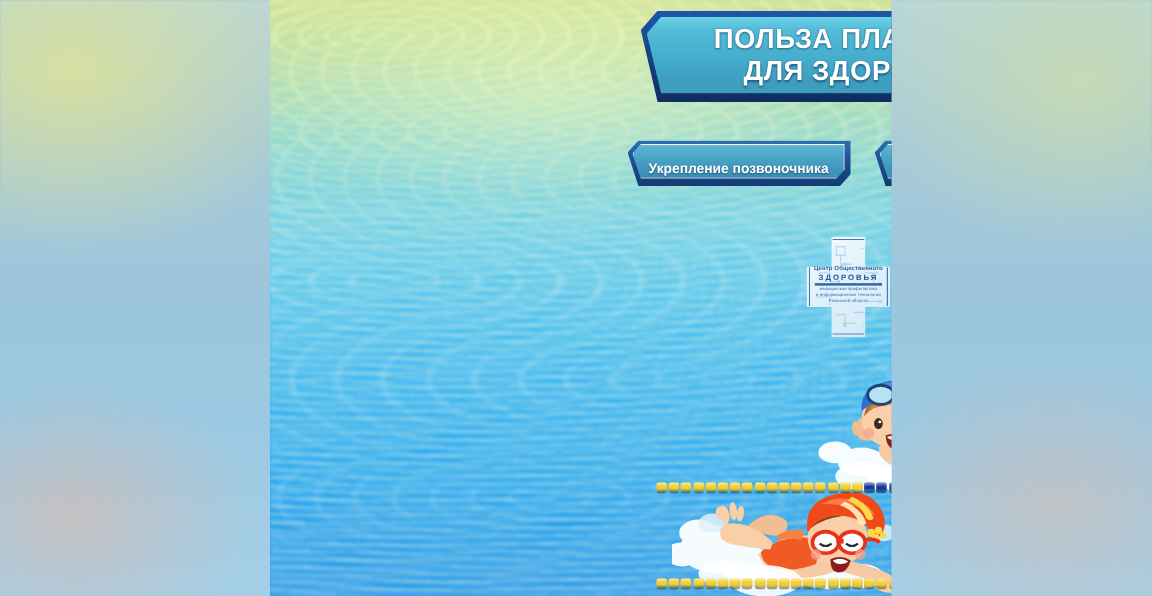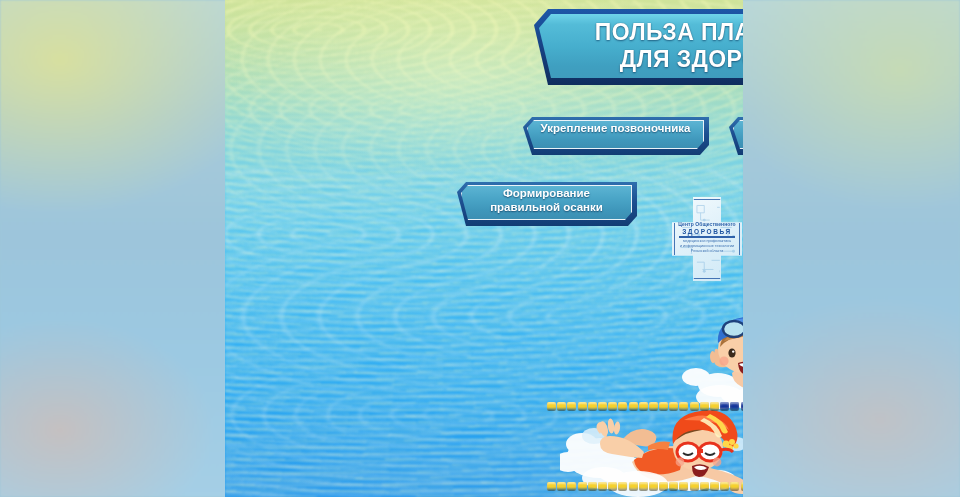--- a/index.html
+++ b/index.html
@@ -81,21 +81,21 @@
     position:absolute;
     background:linear-gradient(180deg,#2f6fae 0%, #1d4f90 45%, #123c74 100%);
     box-shadow:3px 4px 5px rgba(0,25,60,.40);
     clip-path:polygon(9px 0, 100% 0, 100% calc(100% - 10px), calc(100% - 9px) 100%, 9px 100%, 0 10px);
   }
   .box-inner{
     position:absolute; left:4px; top:3px; right:5px; bottom:6px;
     border:1.5px solid #e9f3f8;
     background:linear-gradient(180deg,#5cb4d3 0%, #4aa5c7 38%, #3f97bb 72%, #3c8fb3 100%);
     clip-path:polygon(7px 0, 100% 0, 100% calc(100% - 8px), calc(100% - 7px) 100%, 7px 100%, 0 8px);
-    display:flex; align-items:flex-start; justify-content:center;
+    display:flex; align-items:flex-end; justify-content:center;
   }
   .box-txt{
     color:#fff; font-weight:bold; font-size:11.5px; line-height:1.25;
     text-align:center; padding:0 8px; white-space:pre-line;
     text-shadow:0 1px 1.5px rgba(0,35,70,.60);
   }
 
   
   #b1{ left:298px; top:117px; width:186px; height:38px; }
   #b2{ left:504px; top:117px; width:176px; height:38px; }
@@ -364,26 +364,20 @@
     </div>
 
     <div class="box" id="b1">
       <div class="box-inner">
         <div class="box-txt">Укрепление позвоночника</div>
       </div>
     </div>
     <div class="box" id="b2">
       <div class="box-inner">
         <div class="box-txt">Повышение иммунитета</div>
-      </div>
-    </div>
-    <div class="box" id="b3">
-      <div class="box-inner">
-        <div class="box-txt">Формирование
-правильной осанки</div>
       </div>
     </div>
 
 
     <div class="logo">
       <div class="cross-shape"></div>
       <svg class="circuit" viewBox="0 0 70 84">
         <g stroke="#7fb6dd" stroke-width="1" fill="none" opacity=".9">
           <path d="M24 6 h8 v8 h-8z"></path>
             <path d="M28 14 v8 h10"></path>

